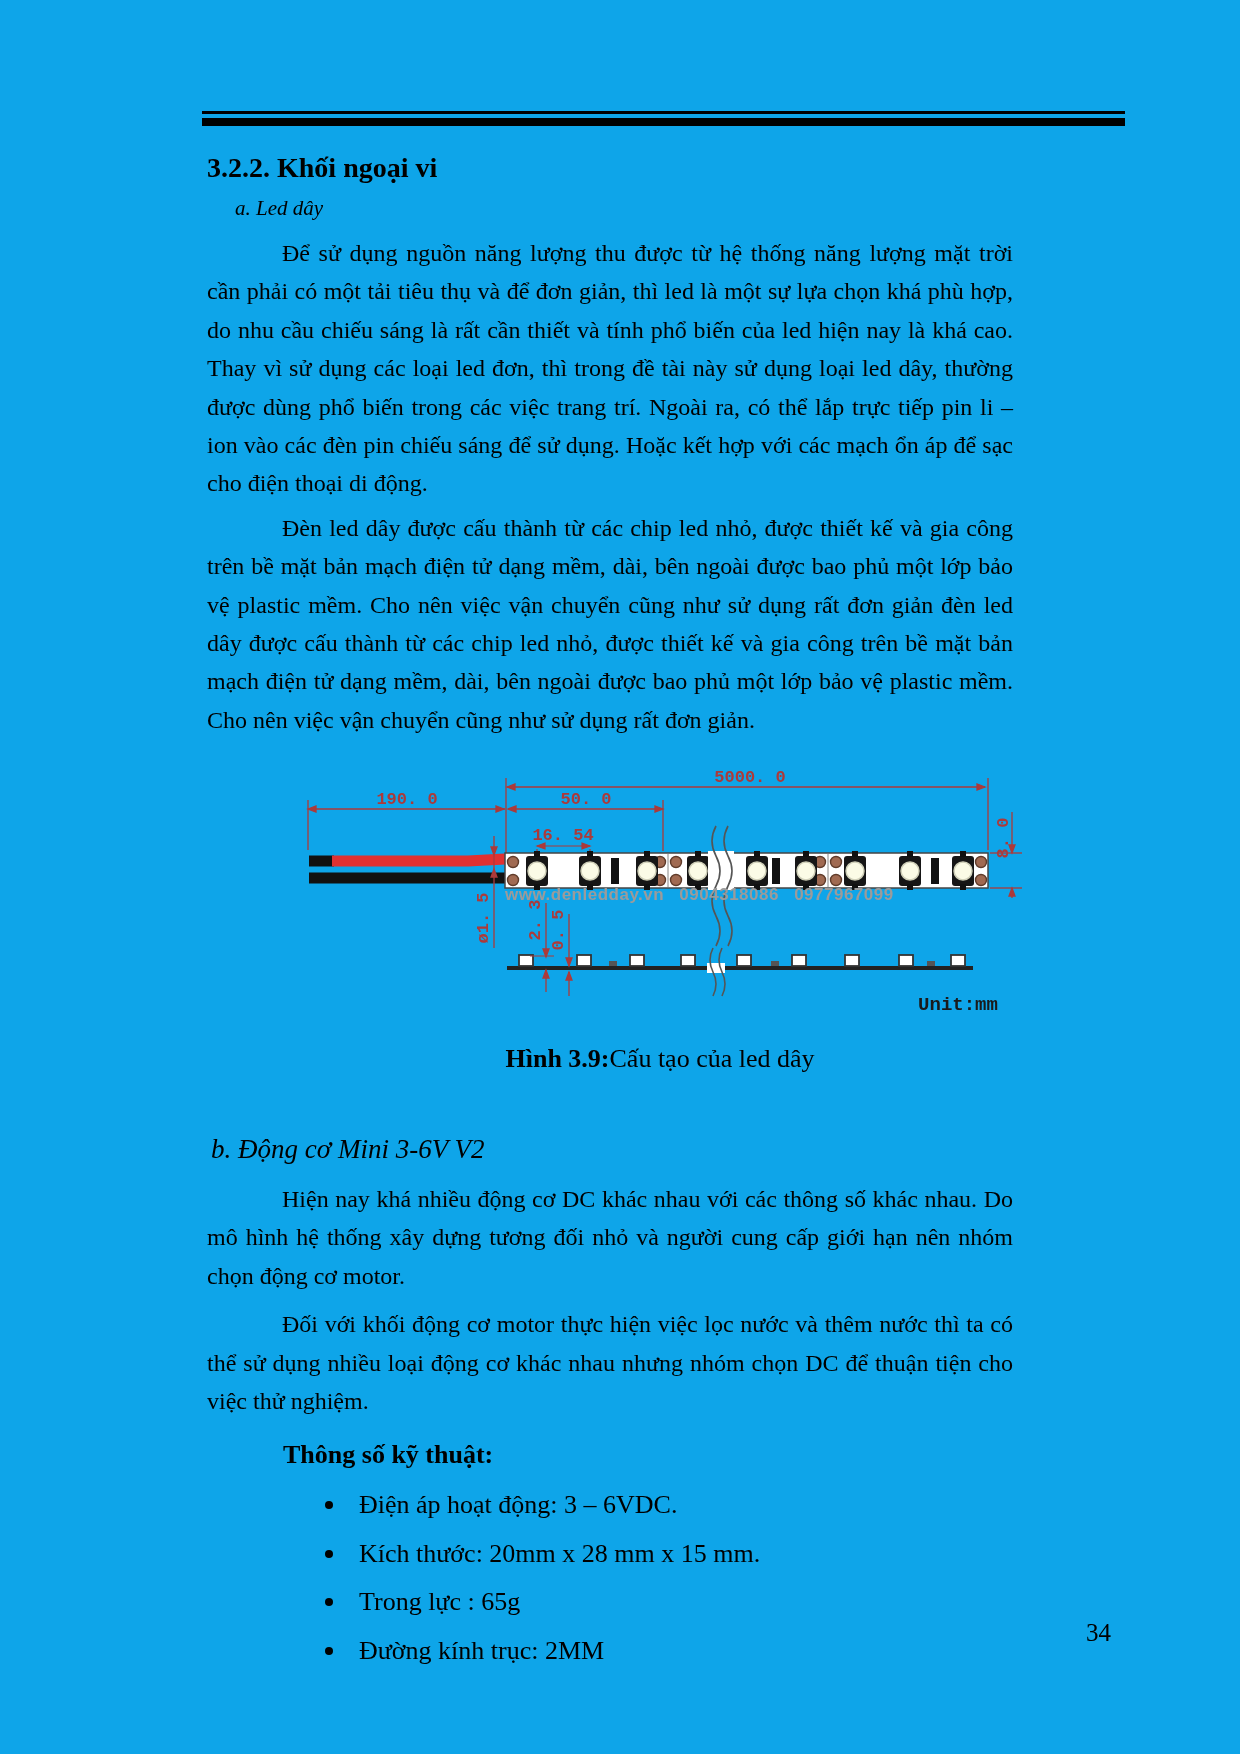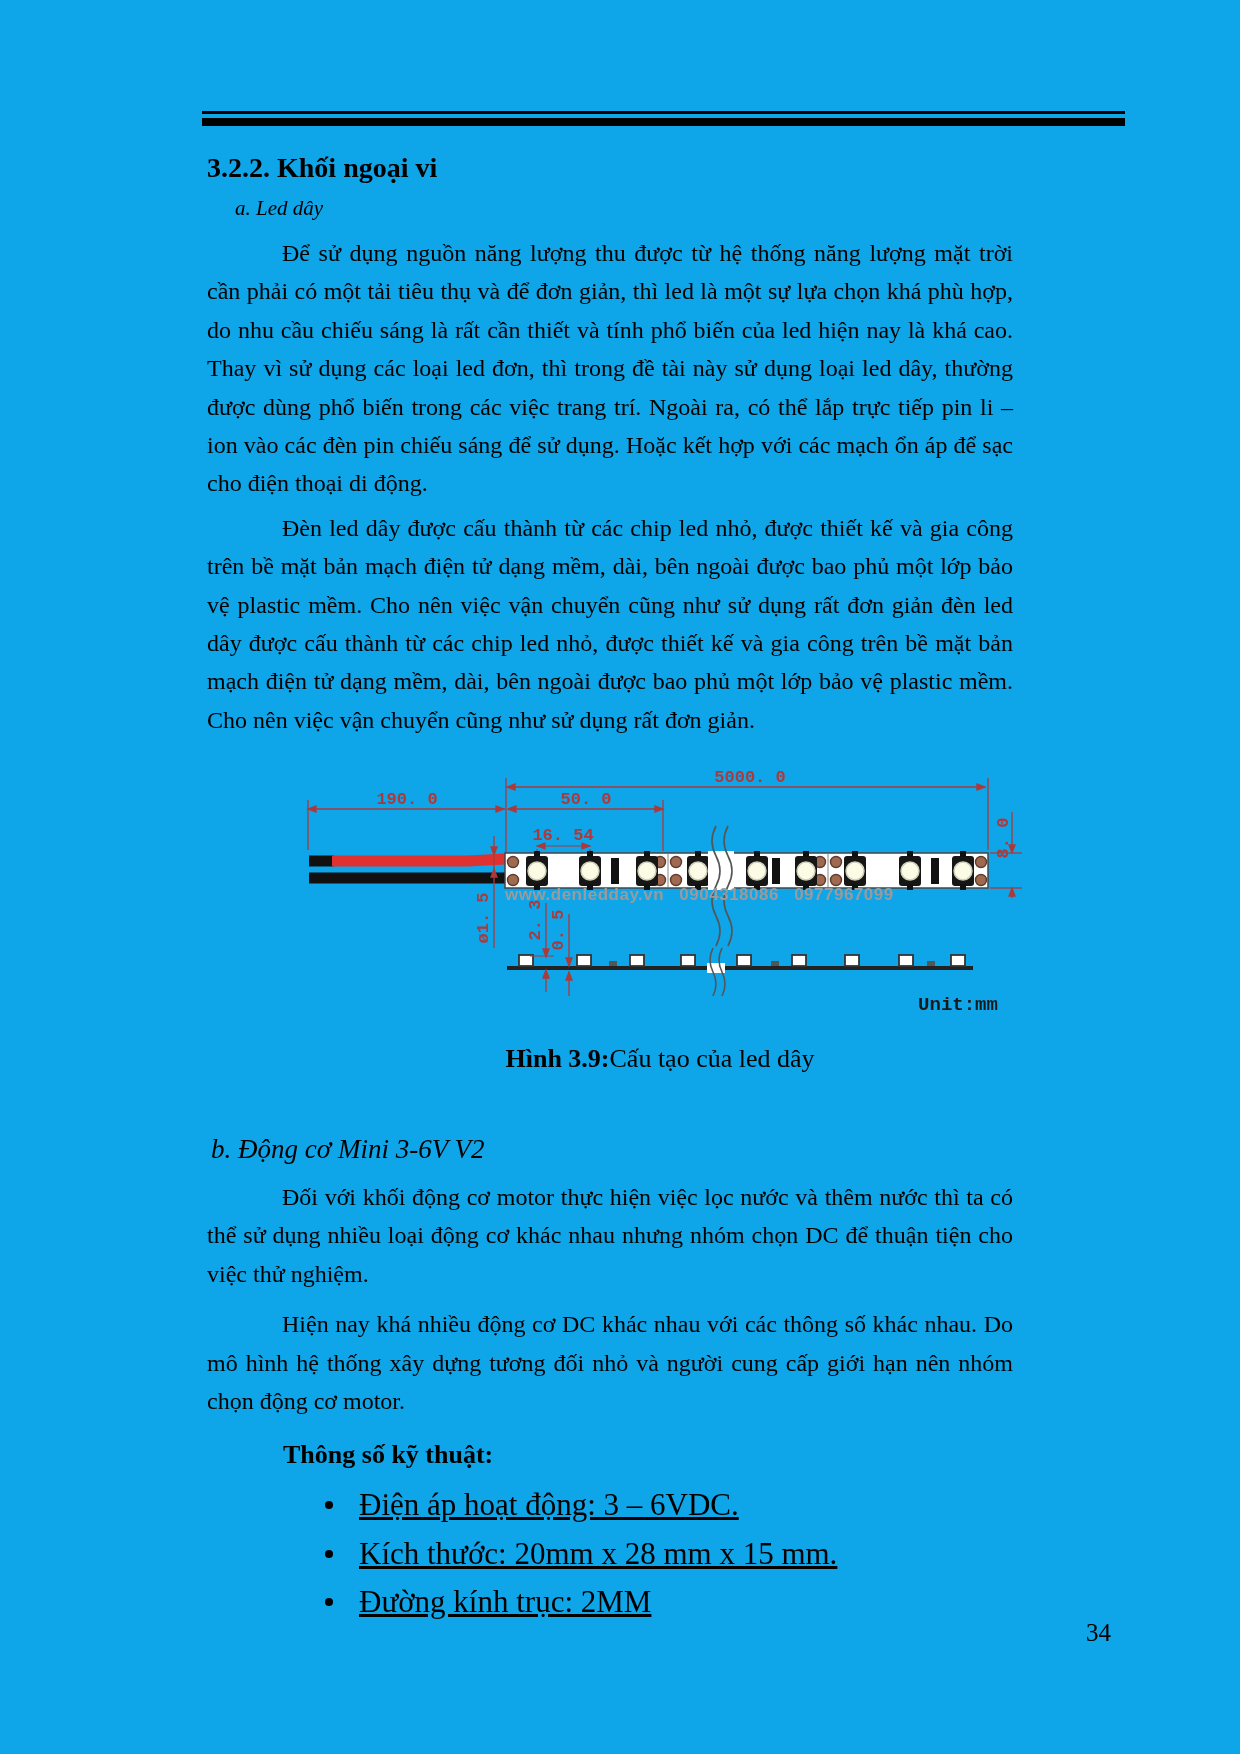--- a/index.html
+++ b/index.html
@@ -31,22 +31,22 @@
   .caption b{font-weight:bold;}
 
   
   .block-b{position:absolute;left:207px;top:1130px;width:806px;}
   .sub-item-b{font-size:27px;font-style:italic;line-height:38px;margin:0 0 0 4px;}
   .block-b .body-par{margin-top:10px;}
   .block-b .body-par.second{margin-top:12px;}
   .specs-heading{font-size:26px;font-weight:bold;line-height:38px;margin:16px 0 0 76px;}
   .spec-list{list-style:none;margin:12px 0 0 0;padding:0;}
   .spec-list li{
-    position:relative;font-size:31px;line-height:38.4px;
-    padding-left:152px;margin-bottom:10px;text-decoration:underline;
+    position:relative;font-size:26px;line-height:38.4px;
+    padding-left:152px;margin-bottom:10px;
   }
   .spec-list li::before{
     content:"";position:absolute;left:118px;top:15px;
     width:8px;height:8px;border-radius:50%;background:#000;
   }
 
   .page-number{position:absolute;left:1086px;top:1618px;font-size:25px;line-height:30px;}
 
   
   .dim-text{font-family:"Liberation Mono","DejaVu Sans Mono",monospace;font-weight:bold;font-size:17px;fill:#ac3a3a;}
@@ -266,25 +266,26 @@
 
     <text class="unit-text" x="958" y="1010" text-anchor="middle">Unit:mm</text>
   </svg>
 
   <div class="caption">
     <b>Hình 3.9:</b><span>Cấu tạo của led dây</span>
   </div>
 
   <div class="block-b">
     <div class="sub-item-b">b. Động cơ Mini 3-6V V2</div>
+    <p class="body-par second">Hiện nay khá nhiều động cơ DC khác nhau với các thông số khác nhau. Do mô hình hệ thống xây dựng tương đối nhỏ và người cung cấp giới hạn nên nhóm chọn động cơ motor.</p>
     <p class="body-par">Đối với khối động cơ motor thực hiện việc lọc nước và thêm nước thì ta có thể sử dụng nhiều loại động cơ khác nhau nhưng nhóm chọn DC để thuận tiện cho việc thử nghiệm.</p>
-    <p class="body-par second">Hiện nay khá nhiều động cơ DC khác nhau với các thông số khác nhau. Do mô hình hệ thống xây dựng tương đối nhỏ và người cung cấp giới hạn nên nhóm chọn động cơ motor.</p>
     <div class="specs-heading">Thông số kỹ thuật:</div>
     <ul class="spec-list">
       <li>Điện áp hoạt động: 3 – 6VDC.</li>
       <li>Kích thước: 20mm x 28 mm x 15 mm.</li>
+      <li>Trong lực : 65g</li>
       <li>Đường kính trục: 2MM</li>
     </ul>
   </div>
 
   <div class="page-number">34</div>
 
 </div>
 
 </body></html>

